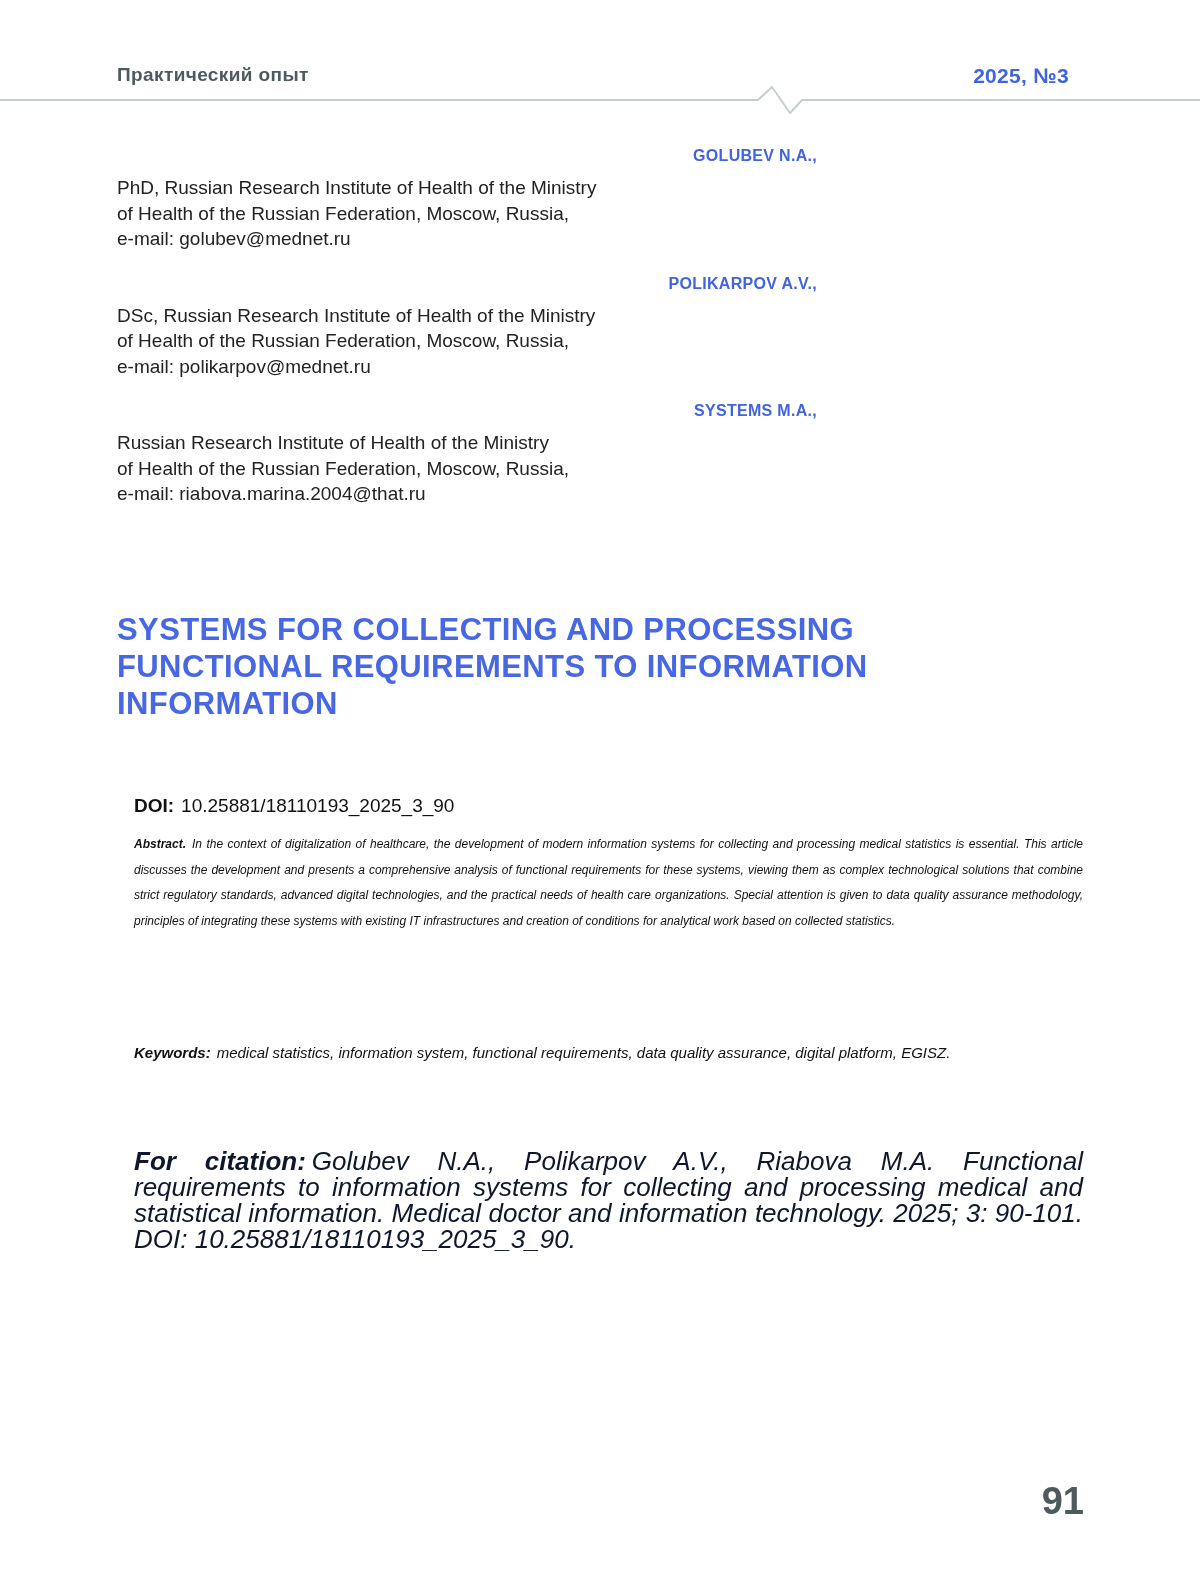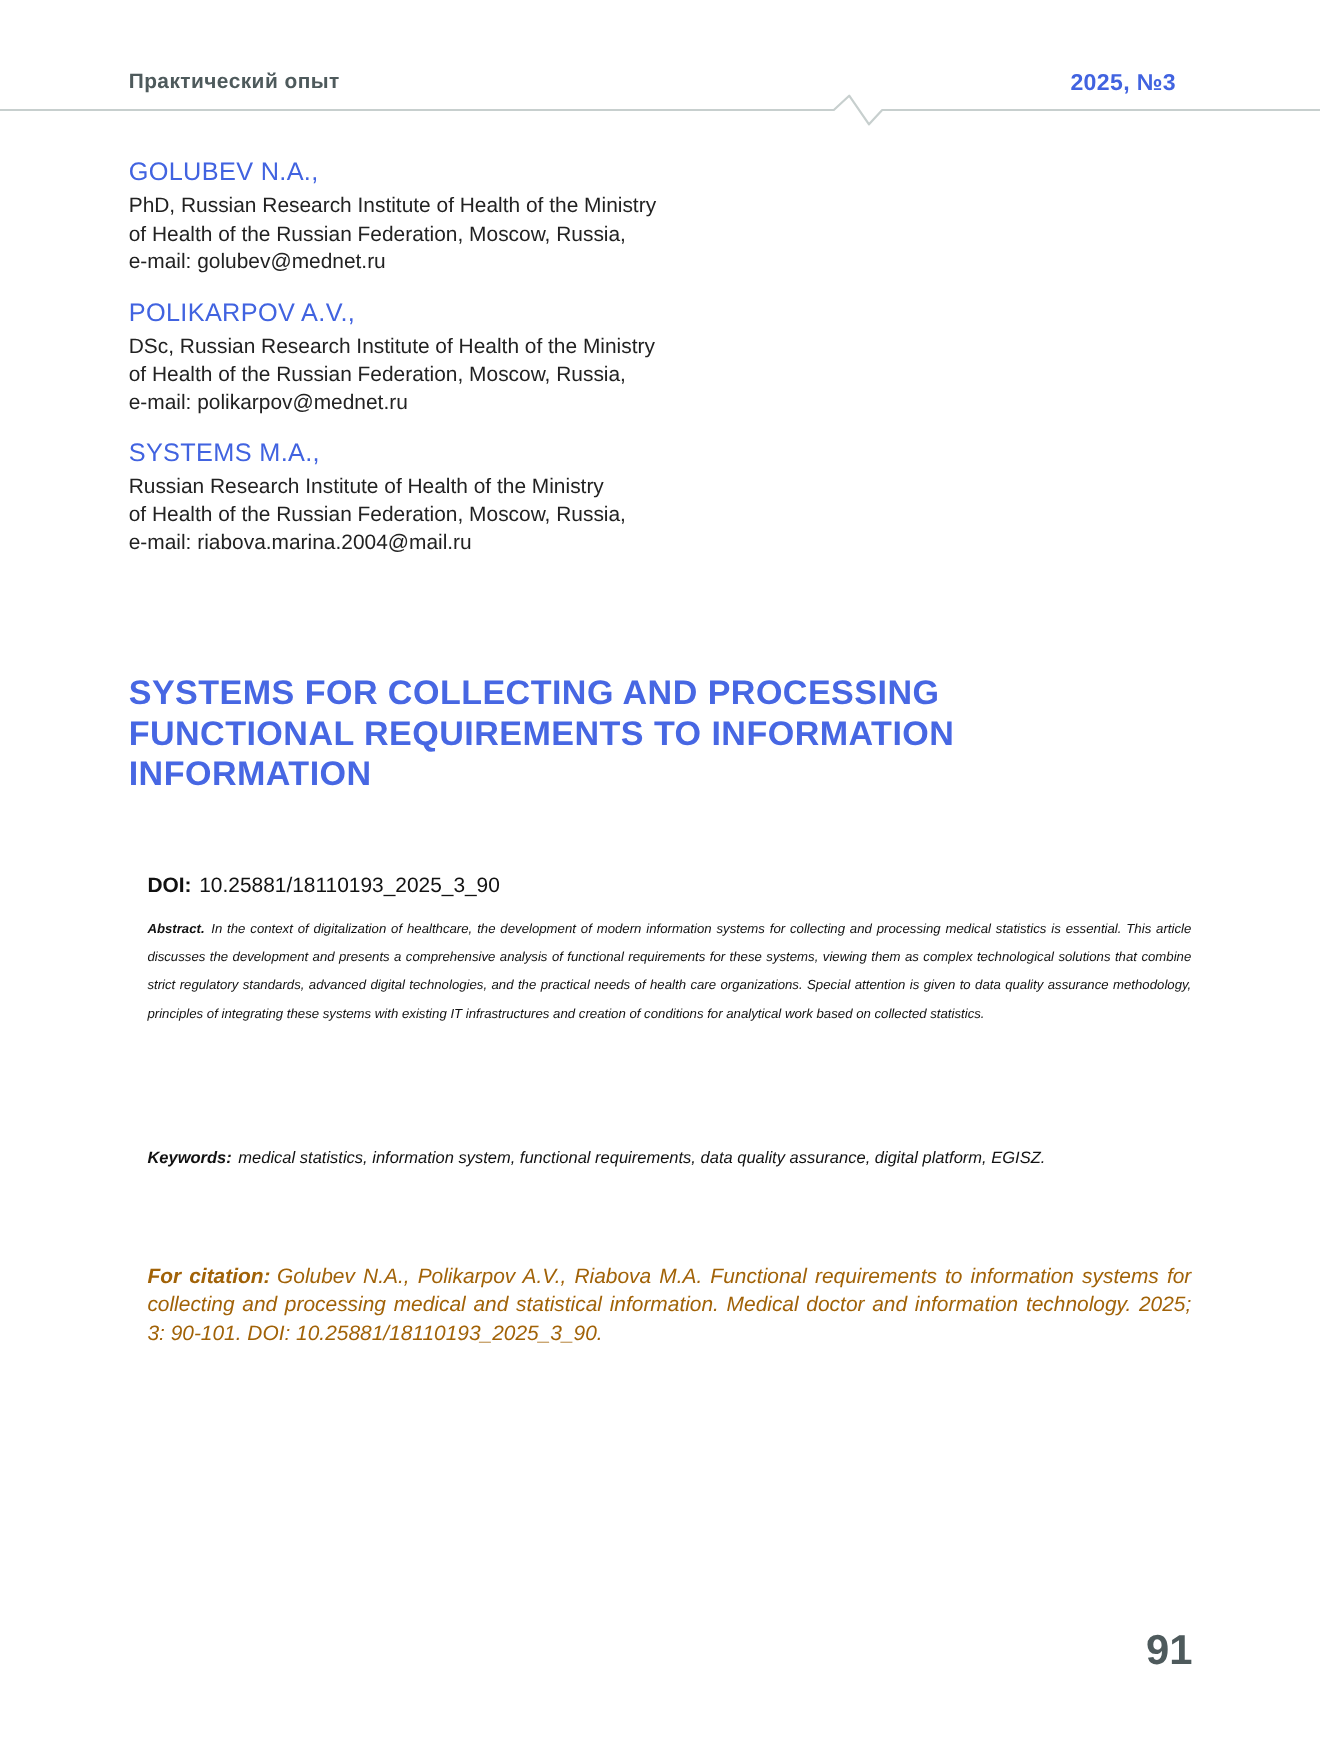--- a/index.html
+++ b/index.html
@@ -37,25 +37,26 @@
     stroke-width: 2;
     stroke-linejoin: round;
   }
   .authors {
     position: absolute;
     left: 117px; top: 143px;
     width: 700px;
   }
   .author-block { margin-bottom: 19px; }
   .author-name {
-    font-size: 23px; font-weight: 400;
+    font-size: 16px; font-weight: 700;
     letter-spacing: 0.3px;
     color: var(--accent-blue, #4163e0);
     line-height: 26px;
     margin-bottom: 6px;
+    text-align: right;
   }
   .author-line {
     font-size: 19px;
     line-height: 25.5px;
     color: #222222;
   }
   .article-title {
     position: absolute;
     left: 117px; top: 611px;
     width: 960px;
@@ -89,25 +90,25 @@
     font-size: 15px;
     line-height: 25.6px;
     font-style: italic;
     color: #111111;
   }
   .keywords-block .lbl { font-weight: 700; margin-right: 6px; }
   .citation-block {
     position: absolute;
     left: 134px; top: 1148px;
     width: 949px;
-    font-size: 19px;
+    font-size: 26px;
     line-height: 26px;
     font-style: italic;
     text-align: justify;
-    color: #a16207;
+    color: #0f172a;
   }
   .citation-block .lbl { font-weight: 700; margin-right: 6px; }
   .page-number {
     position: absolute;
     right: 116px; top: 1480px;
     font-size: 38px; font-weight: 700;
     color: var(--slate, #4e5a5c);
   }
 </style>
 </head>
@@ -132,21 +133,21 @@
     <div class="author-block">
       <div class="author-name">POLIKARPOV A.V.,</div>
       <div class="author-line">DSc, Russian Research Institute of Health of the Ministry</div>
       <div class="author-line">of Health of the Russian Federation, Moscow, Russia,</div>
       <div class="author-line">e-mail: polikarpov@mednet.ru</div>
     </div>
     <div class="author-block">
       <div class="author-name">SYSTEMS M.A.,</div>
       <div class="author-line">Russian Research Institute of Health of the Ministry</div>
       <div class="author-line">of Health of the Russian Federation, Moscow, Russia,</div>
-      <div class="author-line">e-mail: riabova.marina.2004@mail.ru</div>
+      <div class="author-line">e-mail: riabova.marina.2004@that.ru</div>
     </div>
   </div>
 
   <div class="article-title">
     <div>SYSTEMS FOR COLLECTING AND PROCESSING</div>
     <div>FUNCTIONAL REQUIREMENTS TO INFORMATION</div>
     <div>INFORMATION</div>
   </div>
 
   <div class="doi-line">

